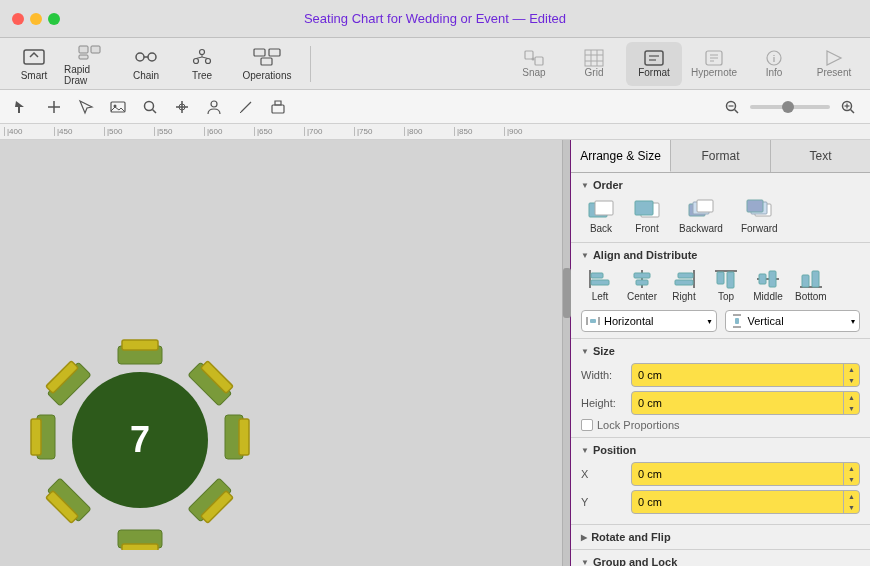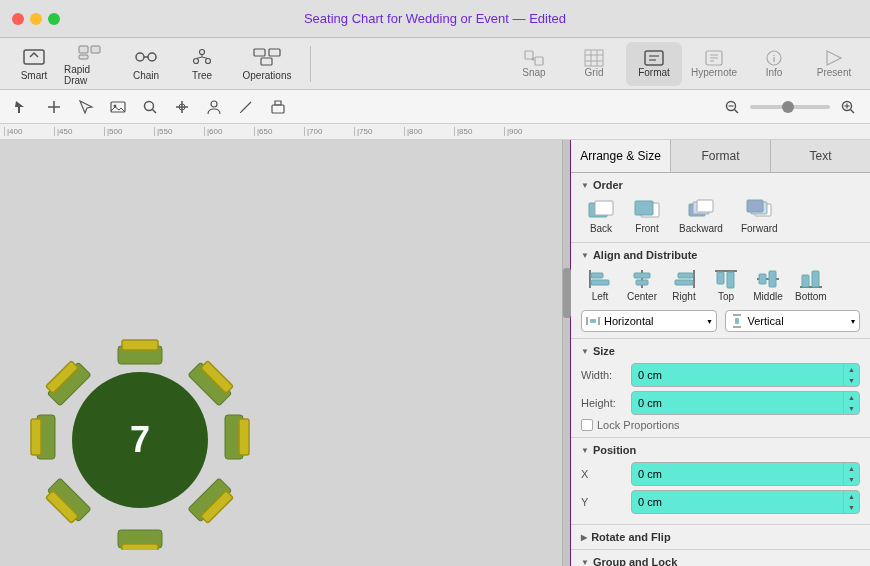--- a/index.html
+++ b/index.html
@@ -310,21 +310,21 @@
       font-size: 7px;
       color: #555;
     }
 
     .input-with-stepper {
       flex: 1;
       display: flex;
       border: 1px solid #b0b0b0;
       border-radius: 4px;
       overflow: hidden;
-      background: #5eead4;
+      background: #fde047;
     }
     .input-with-stepper .val {
       flex: 1;
       height: 22px;
       display: flex;
       align-items: center;
       padding: 0 6px;
       font-size: 11px;
     }
 

